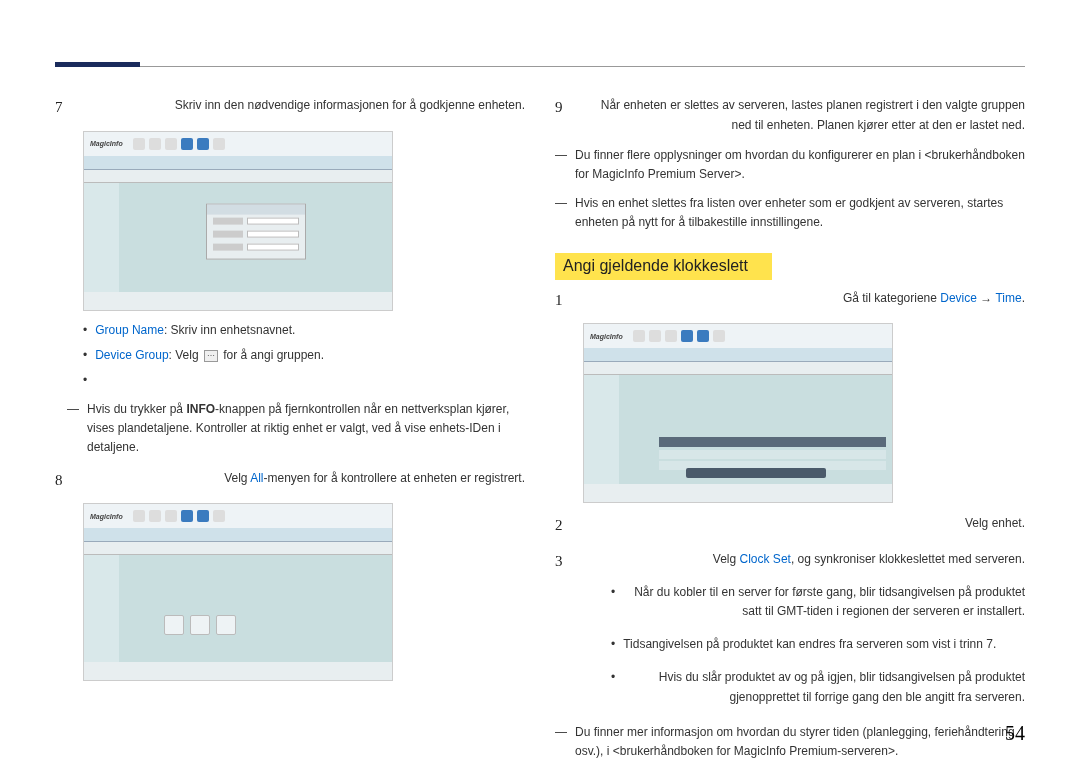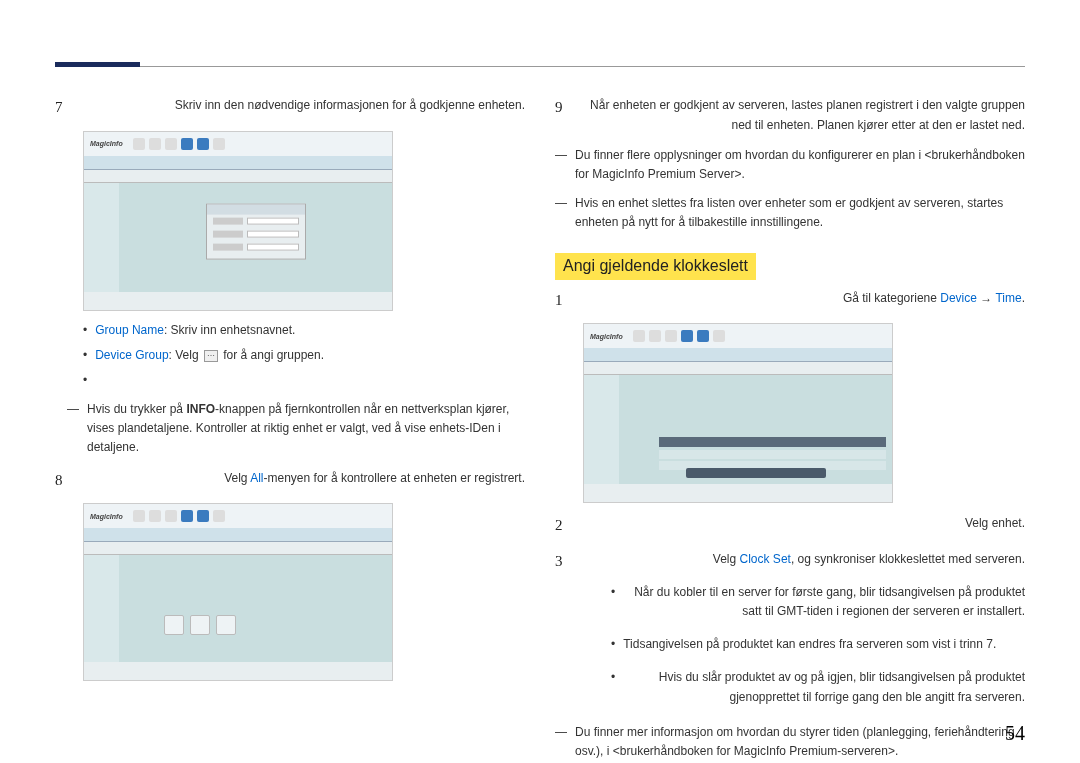--- a/index.html
+++ b/index.html
@@ -197,21 +197,21 @@
   }
   .ico-inline::after {
     content: "⋯";
     font-size: 8px;
     position: absolute;
     top: -1px; left: 2px;
     color: #555;
   }
   .section-hdr {
     background: #ffe34d;
-    padding: 4px 8px 5px 8px;
+    padding: 4px 24px 5px 8px;
     font-size: 16px;
     color: #222;
     display: inline-block;
     margin: 10px 0 8px 0;
   }
   .section-desc {
     line-height: 1.7;
     margin-bottom: 8px;
   }
   .page-num {
@@ -321,21 +321,21 @@
           <div class="thumb-b-ico"></div>
         </div>
       </div>
       <div class="thumb-bot"></div>
     </div>
   </div>
 
   <div class="col">
     <div class="step">
       <div class="stepnum">9</div>
-      <div class="step-body">Når enheten er godkjent av serveren, lastes planen registrert i den valgte gruppen ned til enheten. Planen kjører etter at den er lastet ned.</div>
+      <div class="step-body">Når enheten er slettes av serveren, lastes planen registrert i den valgte gruppen ned til enheten. Planen kjører etter at den er lastet ned.</div>
     </div>
 
     <div class="dash-note dash-note-col2">
       <span class="dash">―</span>
       <span>Du finner flere opplysninger om hvordan du konfigurerer en plan i &lt;brukerhåndboken for MagicInfo Premium Server&gt;.</span>
     </div>
     <div class="dash-note dash-note-col2">
       <span class="dash">―</span>
       <span>Hvis en enhet slettes fra listen over enheter som er godkjent av serveren, startes enheten på nytt for å tilbakestille innstillingene.</span>
     </div>

